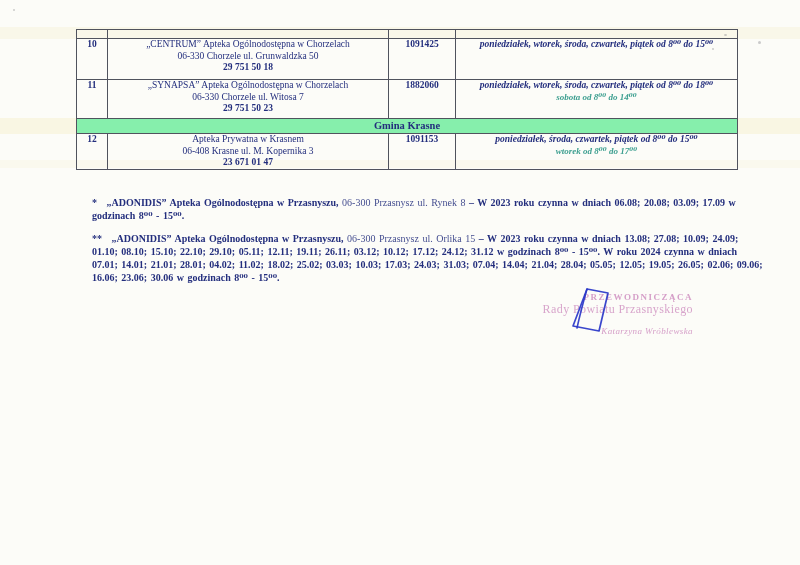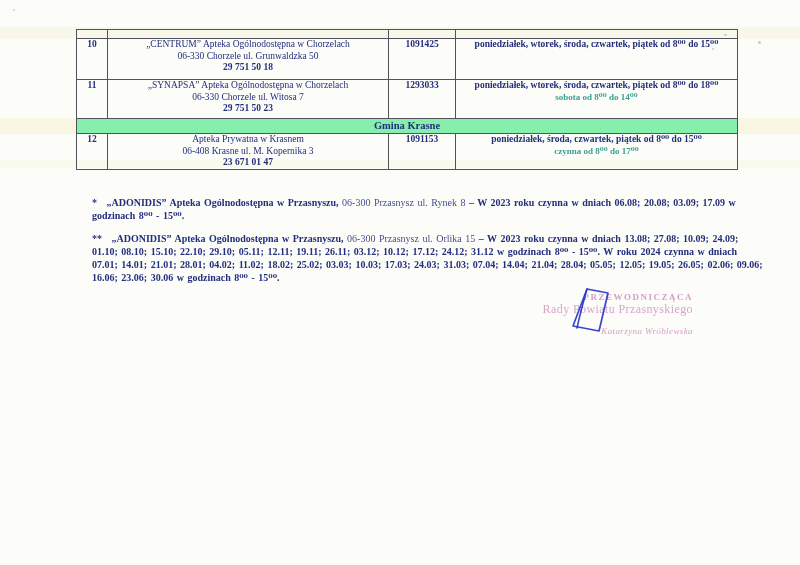--- a/index.html
+++ b/index.html
@@ -45,21 +45,21 @@
     padding: 0;
     vertical-align: top;
     text-align: center;
     font-size: 9.5px;
     line-height: 11.5px;
   }
   tr.sliver td { height: 8px; border-top-width: 1px; }
   td.c-num  { font-weight: bold; padding-top: 3px; }
   td.c-id   { font-weight: bold; padding-top: 3px; }
   td.c-name { padding-top: 3px; }
-  td.c-sched { padding-top: 3px; }
+  td.c-sched { padding-top: 3px; font-style: italic; }
   .nm { font-weight: normal; }
   .ad { font-weight: normal; }
   .ph { font-weight: bold; }
   .sched-main { font-weight: bold; }
   .sched-extra {
     color: var(--ink-teal, #3d9f90);
     font-size: 9px;
     font-weight: bold;
   }
   tr.section-row td {
@@ -163,42 +163,42 @@
     </td>
   </tr>
 
   <tr class="r11">
     <td class="c-num">11</td>
     <td class="c-name">
       <div class="nm">„SYNAPSA” Apteka Ogólnodostępna w Chorzelach</div>
       <div class="ad">06-330 Chorzele  ul. Witosa 7</div>
       <div class="ph">29 751 50 23</div>
     </td>
-    <td class="c-id">1293033</td>
+    <td class="c-id">1882060</td>
     <td class="c-sched">
       <div class="sched-main">poniedziałek, wtorek, środa, czwartek, piątek od 8⁰⁰  do 18⁰⁰</div>
       <div class="sched-extra">sobota od  8⁰⁰  do 14⁰⁰</div>
     </td>
   </tr>
 
   <tr class="section-row">
     <td colspan="4">Gmina Krasne</td>
   </tr>
 
   <tr class="r12">
     <td class="c-num">12</td>
     <td class="c-name">
       <div class="nm">Apteka Prywatna w Krasnem</div>
       <div class="ad">06-408 Krasne   ul. M. Kopernika 3</div>
       <div class="ph">23 671 01 47</div>
     </td>
     <td class="c-id">1091153</td>
     <td class="c-sched">
       <div class="sched-main">poniedziałek, środa, czwartek, piątek od  8⁰⁰  do 15⁰⁰</div>
-      <div class="sched-extra">czynna od 8⁰⁰ do 17⁰⁰</div>
+      <div class="sched-extra">wtorek od 8⁰⁰ do 17⁰⁰</div>
     </td>
   </tr>
 </tbody>
   </table>
 
 <div class="footnote fn1">
   <span class="fn-marker">*</span>
   <span class="fn-bold">„ADONIDIS”  Apteka Ogólnodostępna w Przasnyszu,</span>
   <span class="fn-addr">06-300 Przasnysz  ul. Rynek 8</span>
   <span class="fn-details">– W 2023 roku czynna w dniach 06.08; 20.08; 03.09; 17.09 w godzinach 8⁰⁰ - 15⁰⁰.</span>

